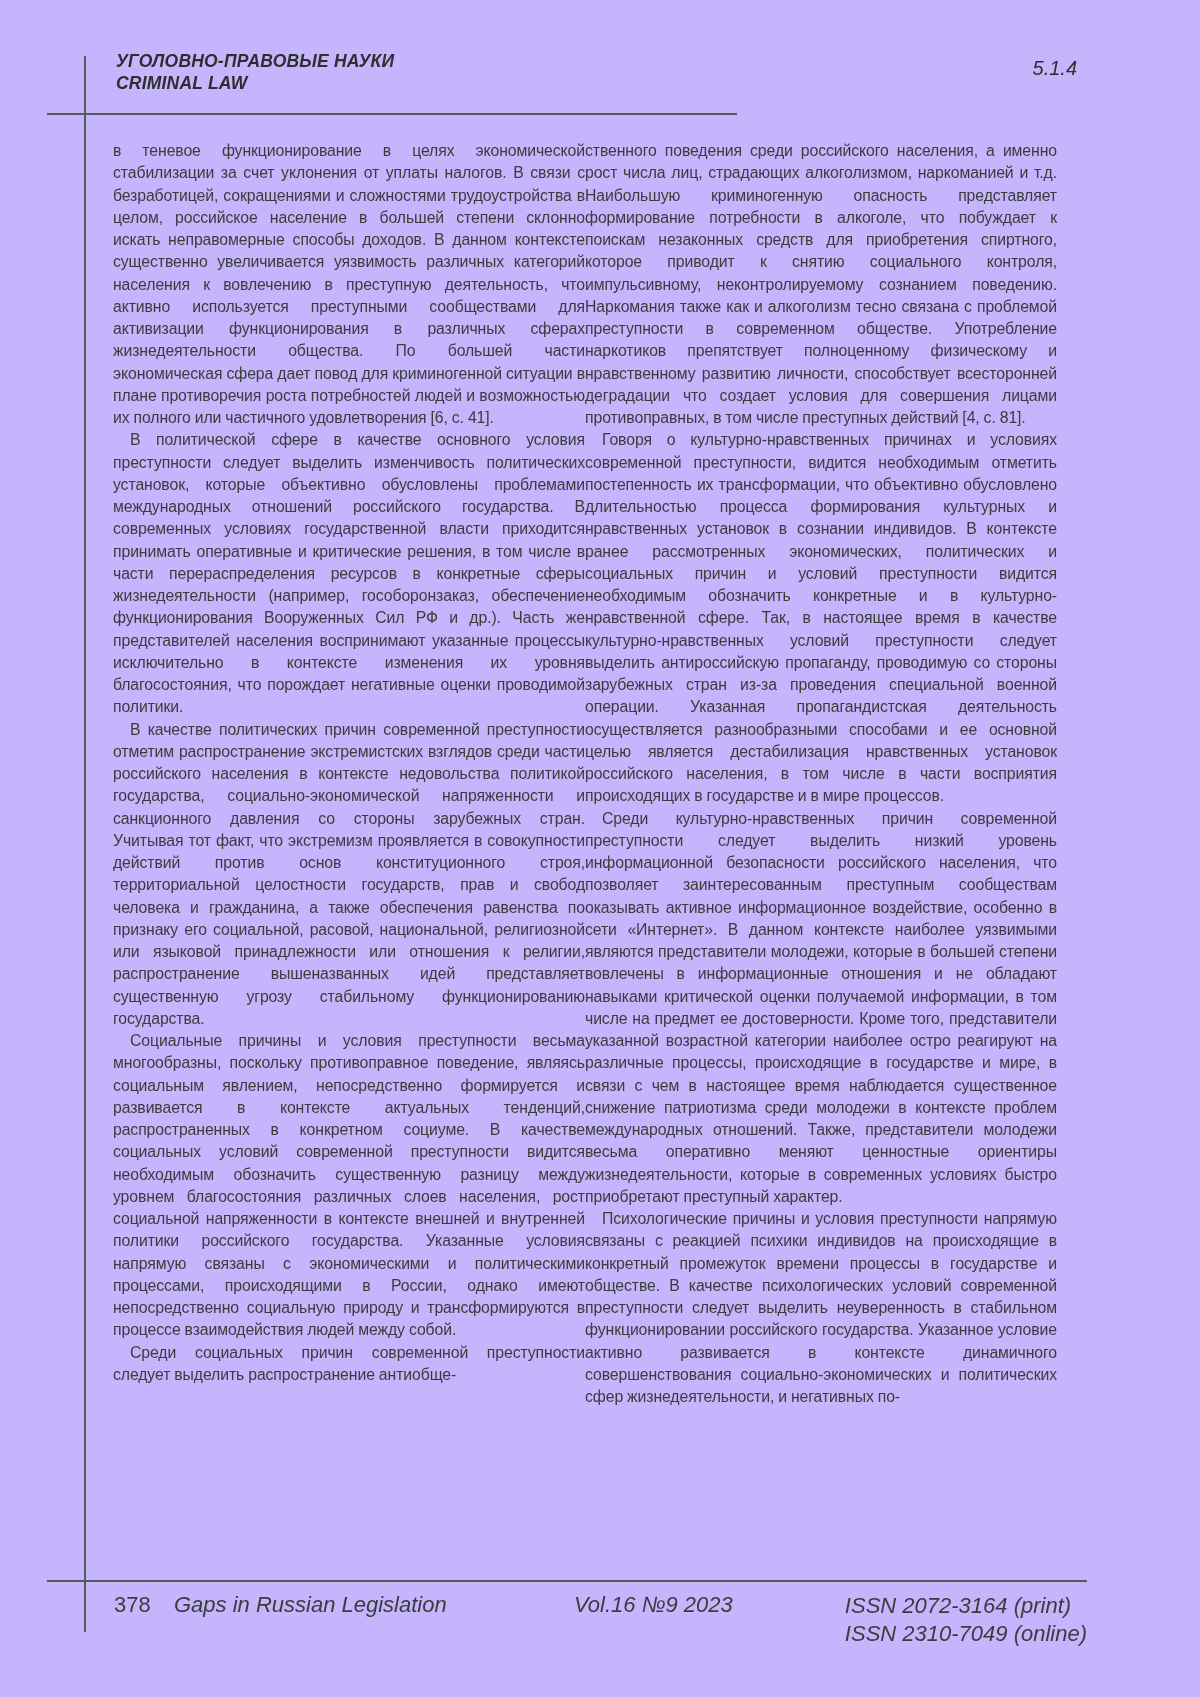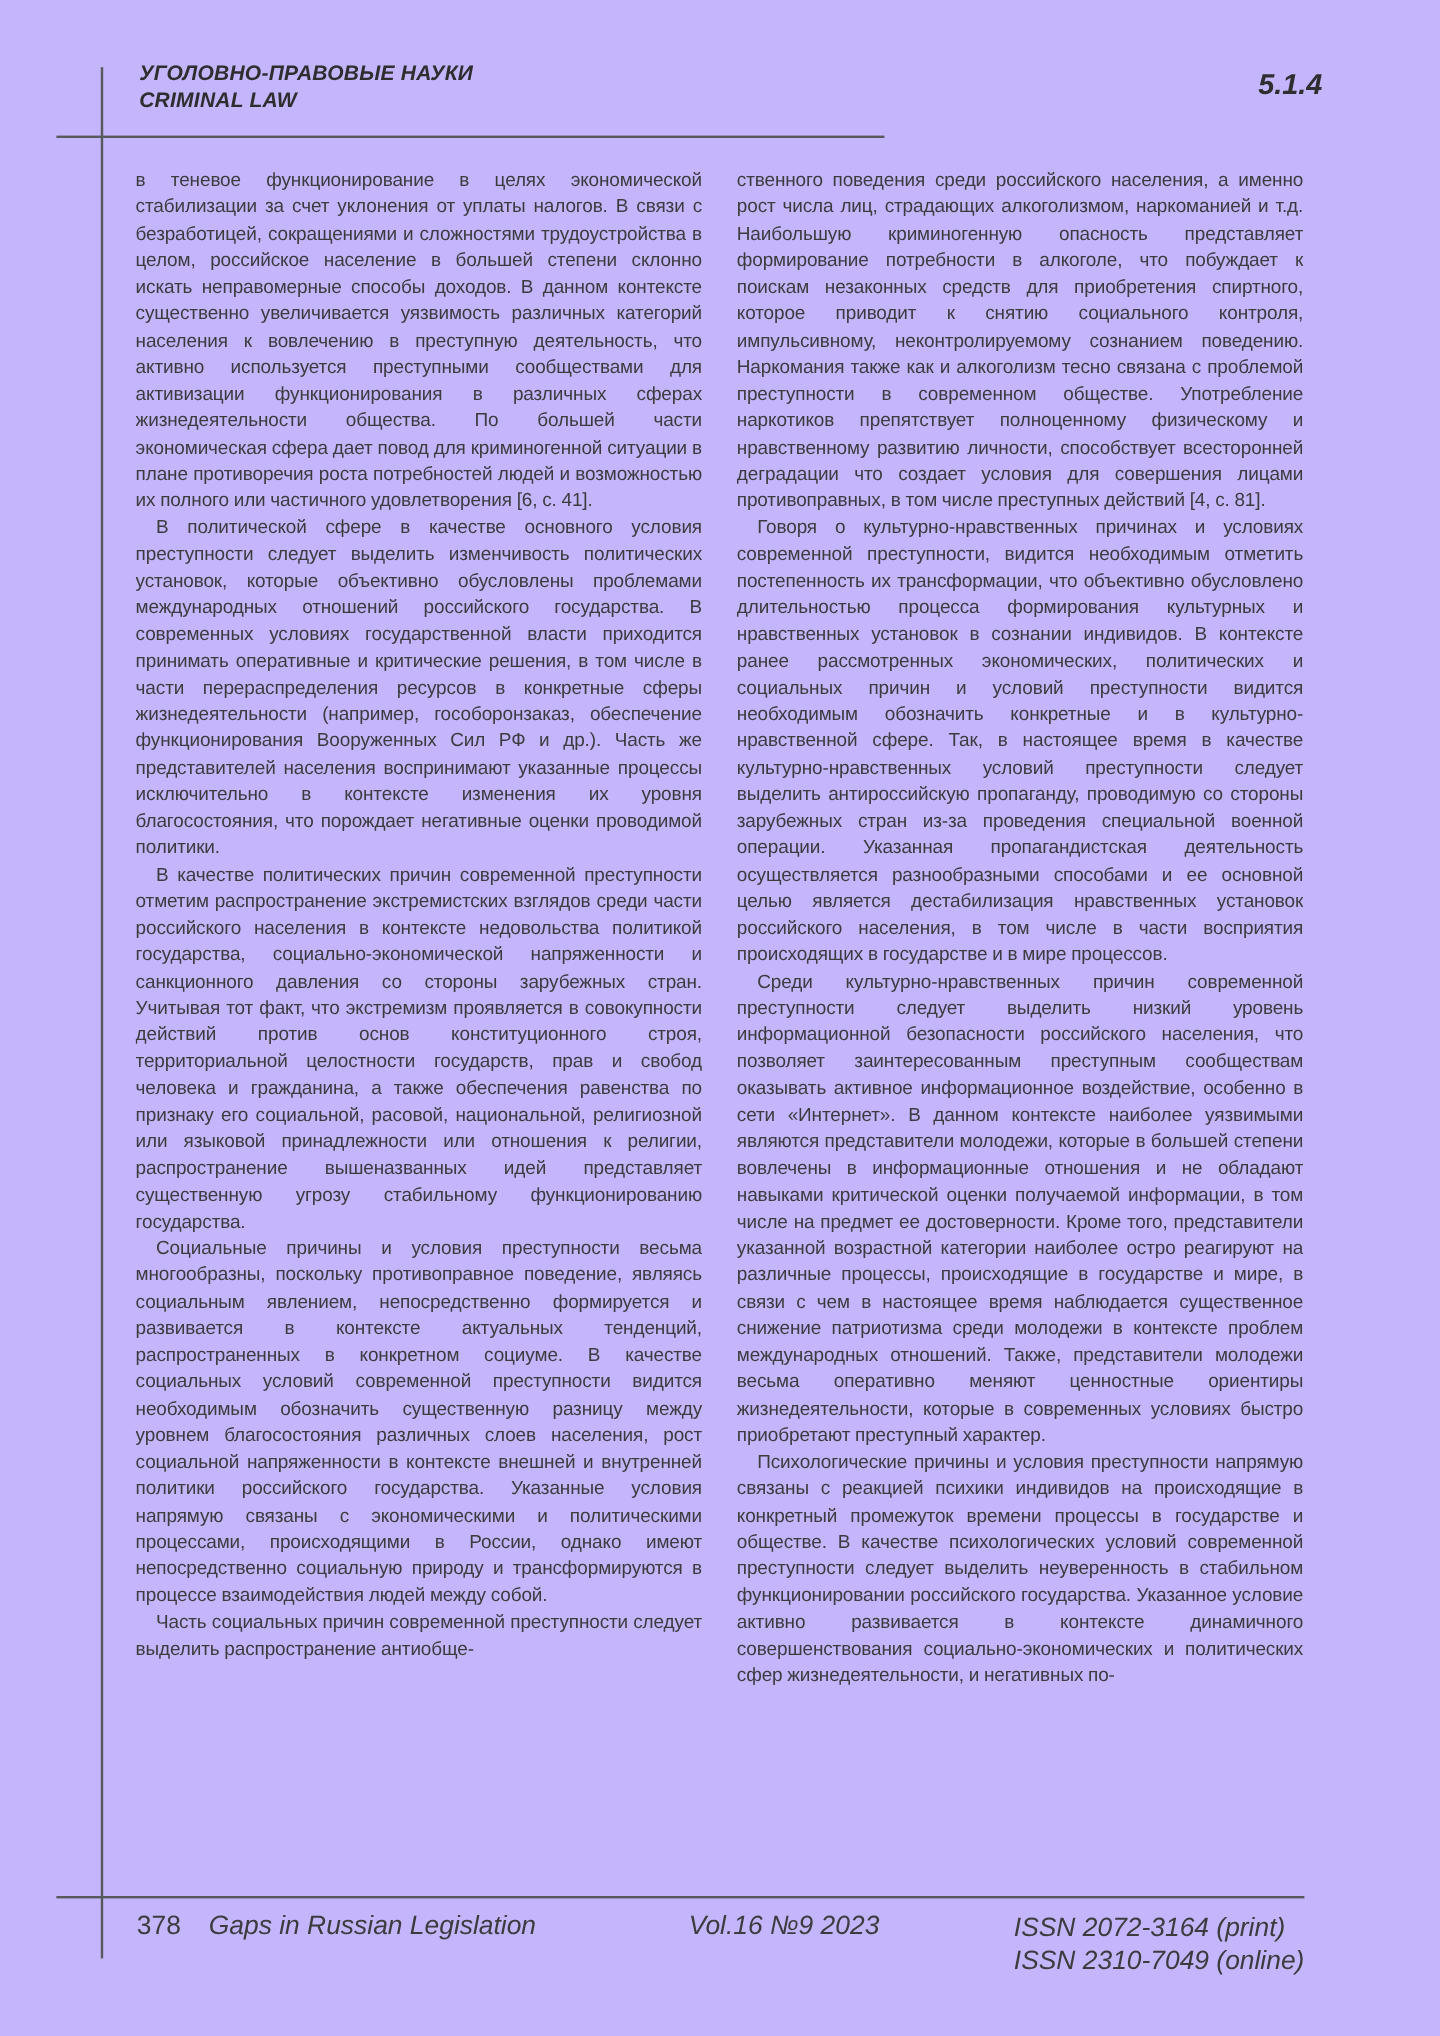--- a/index.html
+++ b/index.html
@@ -17,28 +17,28 @@
   .rule-vertical{left:84px;top:56px;width:2px;height:1576px;}
   .rule-header{left:47px;top:113px;width:690px;height:2px;}
   .rule-footer{left:47px;top:1580px;width:1040px;height:2px;}
   
   .running-head{position:absolute;left:116px;top:50px;line-height:22px;}
   .running-head .line{
     font-weight:bold;font-style:italic;font-size:17.5px;color:#2e2e2e;
     letter-spacing:.2px;
   }
   .section-code{
-    position:absolute;top:57px;right:98px;
-    font-weight:bold;font-style:italic;font-size:24px;color:#2e2e2e;
+    position:absolute;top:57px;right:123px;
+    font-weight:normal;font-style:italic;font-size:20px;color:#2e2e2e;
   }
   
   .columns{
     position:absolute;left:113px;top:140px;
     width:973px;height:1424px;
-    display:flex;overflow:hidden;justify-content:space-between;
+    display:flex;overflow:hidden;
   }
   .col{
     width:472px;height:100%;overflow:hidden;
     font-size:15.8px;line-height:22.25px;
     text-align:justify;
     letter-spacing:-0.1px;word-spacing:-0.3px;
     hyphens:auto;-webkit-hyphens:auto;
   }
   .col p{margin:0;padding:0;}
   .col p.indent{text-indent:17px;}
@@ -66,21 +66,21 @@
   </div>
 
   <div class="section-code">5.1.4</div>
 
   <main class="columns">
     <section class="col" id="col-left" lang="ru">
         <p>в теневое функционирование в целях экономической стабилизации за счет уклонения от уплаты налогов. В связи с безработицей, сокращениями и сложностями трудоустройства в целом, российское население в большей степени склонно искать неправомерные способы доходов. В данном контексте существенно увеличивается уязвимость различных категорий населения к вовлечению в преступную деятельность, что активно используется преступными сообществами для активизации функционирования в различных сферах жизнедеятельности общества. По большей части экономическая сфера дает повод для криминогенной ситуации в плане противоречия роста потребностей людей и возможностью их полного или частичного удовлетворения [6, с. 41].</p>
         <p class="indent">В политической сфере в качестве основного условия преступности следует выделить изменчивость политических установок, которые объективно обусловлены проблемами международных отношений российского государства. В современных условиях государственной власти приходится принимать оперативные и критические решения, в том числе в части перераспределения ресурсов в конкретные сферы жизнедеятельности (например, гособоронзаказ, обеспечение функционирования Вооруженных Сил РФ и др.). Часть же представителей населения воспринимают указанные процессы исключительно в контексте изменения их уровня благосостояния, что порождает негативные оценки проводимой политики.</p>
         <p class="indent">В качестве политических причин современной преступности отметим распространение экстремистских взглядов среди части российского населения в контексте недовольства политикой государства, социально-экономической напряженности и санкционного давления со стороны зарубежных стран. Учитывая тот факт, что экстремизм проявляется в совокупности действий против основ конституционного строя, территориальной целостности государств, прав и свобод человека и гражданина, а также обеспечения равенства по признаку его социальной, расовой, национальной, религиозной или языковой принадлежности или отношения к религии, распространение вышеназванных идей представляет существенную угрозу стабильному функционированию государства.</p>
         <p class="indent">Социальные причины и условия преступности весьма многообразны, поскольку противоправное поведение, являясь социальным явлением, непосредственно формируется и развивается в контексте актуальных тенденций, распространенных в конкретном социуме. В качестве социальных условий современной преступности видится необходимым обозначить существенную разницу между уровнем благосостояния различных слоев населения, рост социальной напряженности в контексте внешней и внутренней политики российского государства. Указанные условия напрямую связаны с экономическими и политическими процессами, происходящими в России, однако имеют непосредственно социальную природу и трансформируются в процессе взаимодействия людей между собой.</p>
-        <p class="indent">Часть социальных причин современной преступности следует выделить распространение антиобще-</p>
+        <p class="indent">Среди социальных причин современной преступности следует выделить распространение антиобще-</p>
       </section>
     <section class="col" id="col-right" lang="ru">
         <p>ственного поведения среди российского населения, а именно рост числа лиц, страдающих алкоголизмом, наркоманией и т.д. Наибольшую криминогенную опасность представляет формирование потребности в алкоголе, что побуждает к поискам незаконных средств для приобретения спиртного, которое приводит к снятию социального контроля, импульсивному, неконтролируемому сознанием поведению. Наркомания также как и алкоголизм тесно связана с проблемой преступности в современном обществе. Употребление наркотиков препятствует полноценному физическому и нравственному развитию личности, способствует всесторонней деградации что создает условия для совершения лицами противоправных, в том числе преступных действий [4, с. 81].</p>
         <p class="indent">Говоря о культурно-нравственных причинах и условиях современной преступности, видится необходимым отметить постепенность их трансформации, что объективно обусловлено длительностью процесса формирования культурных и нравственных установок в сознании индивидов. В контексте ранее рассмотренных экономических, политических и социальных причин и условий преступности видится необходимым обозначить конкретные и в культурно-нравственной сфере. Так, в настоящее время в качестве культурно-нравственных условий преступности следует выделить антироссийскую пропаганду, проводимую со стороны зарубежных стран из-за проведения специальной военной операции. Указанная пропагандистская деятельность осуществляется разнообразными способами и ее основной целью является дестабилизация нравственных установок российского населения, в том числе в части восприятия происходящих в государстве и в мире процессов.</p>
         <p class="indent">Среди культурно-нравственных причин современной преступности следует выделить низкий уровень информационной безопасности российского населения, что позволяет заинтересованным преступным сообществам оказывать активное информационное воздействие, особенно в сети «Интернет». В данном контексте наиболее уязвимыми являются представители молодежи, которые в большей степени вовлечены в информационные отношения и не обладают навыками критической оценки получаемой информации, в том числе на предмет ее достоверности. Кроме того, представители указанной возрастной категории наиболее остро реагируют на различные процессы, происходящие в государстве и мире, в связи с чем в настоящее время наблюдается существенное снижение патриотизма среди молодежи в контексте проблем международных отношений. Также, представители молодежи весьма оперативно меняют ценностные ориентиры жизнедеятельности, которые в современных условиях быстро приобретают преступный характер.</p>
         <p class="indent">Психологические причины и условия преступности напрямую связаны с реакцией психики индивидов на происходящие в конкретный промежуток времени процессы в государстве и обществе. В качестве психологических условий современной преступности следует выделить неуверенность в стабильном функционировании российского государства. Указанное условие активно развивается в контексте динамичного совершенствования социально-экономических и политических сфер жизнедеятельности, и негативных по-</p>
       </section>
   </main>
 
   <div class="rule rule-footer"></div>

